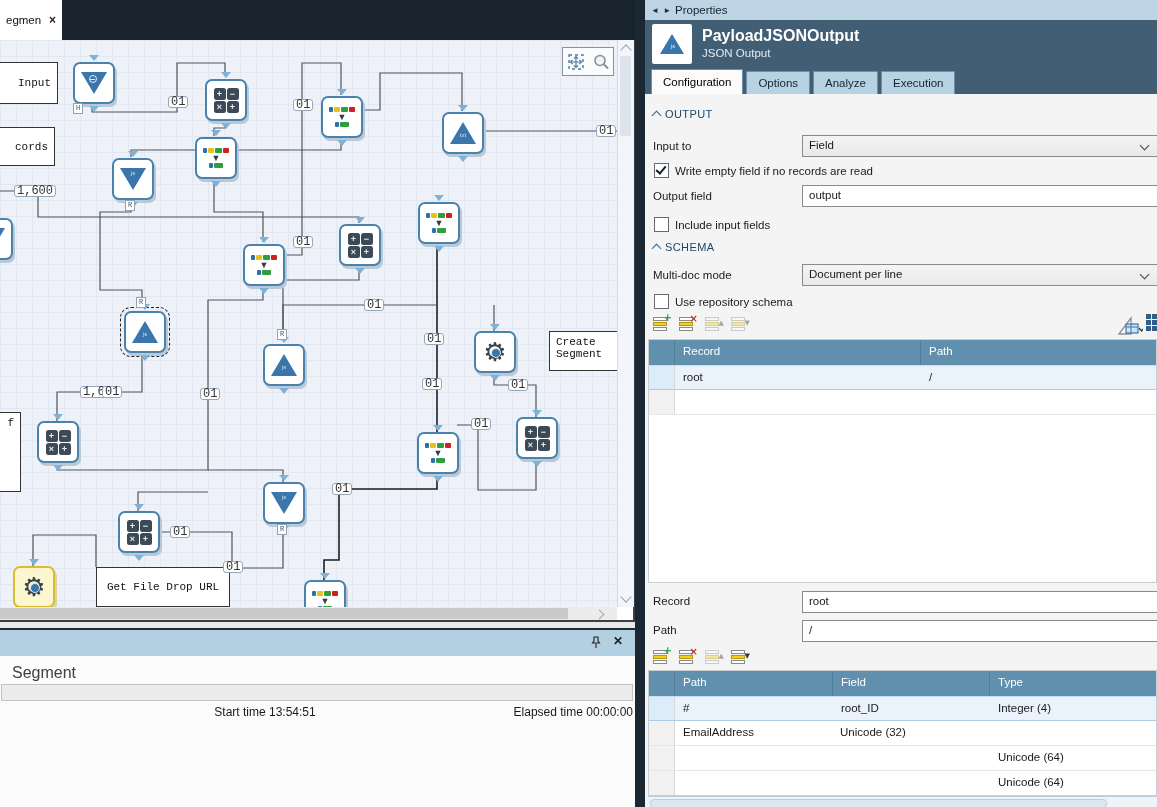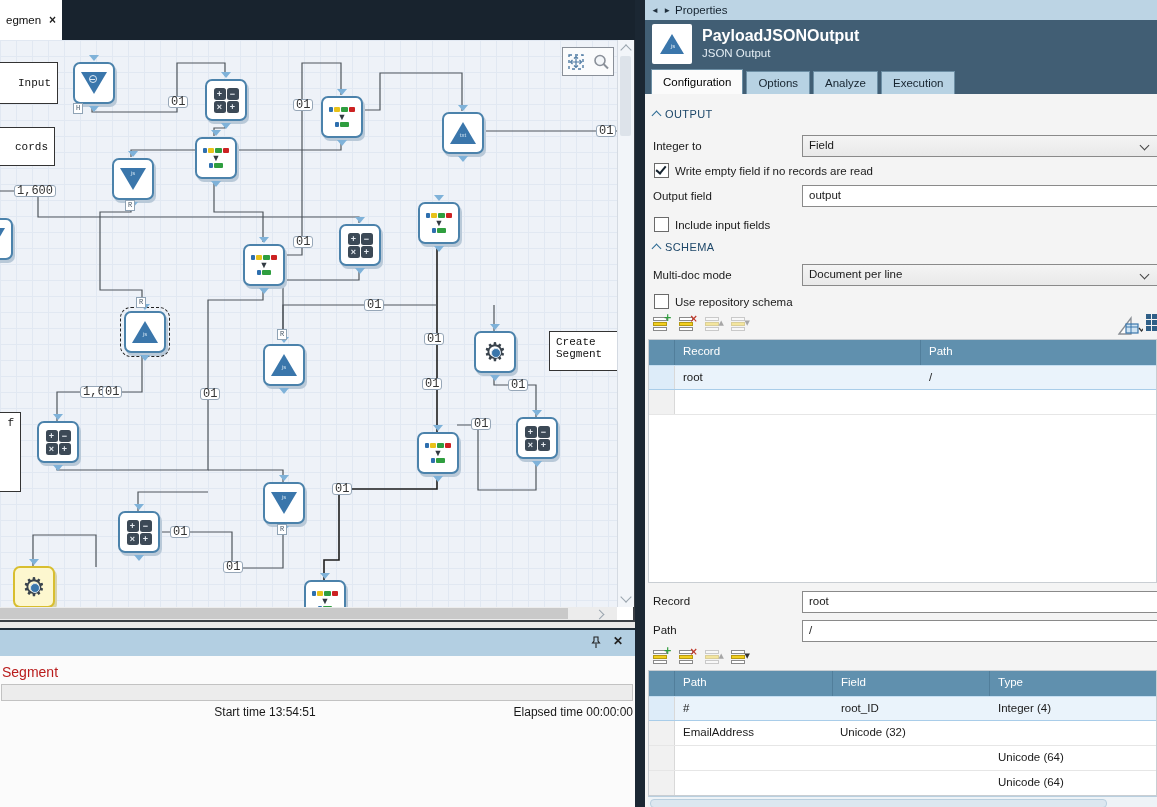--- a/index.html
+++ b/index.html
@@ -74,21 +74,21 @@
   #cv-hbar .thumb{position:absolute;left:0;top:1px;height:11px;width:568px;background:#c9c9c9}
   #cv-hbar .ar{position:absolute;right:14px;top:4px;width:6px;height:6px;border-right:1.5px solid #9aa4ae;border-top:1.5px solid #9aa4ae;transform:rotate(45deg)}
   
   #splitter{position:absolute;left:635px;top:0;width:10px;height:807px;background:#1b2733}
   
   #bottom-panel{position:absolute;left:0;top:628px;width:635px;height:179px;background:#fbfbfb;
                 border-top:2px solid #1f2c38}
   #bp-title{position:absolute;left:0;top:0;width:100%;height:26px;background:#b3cfe2}
   #bp-title .pin{position:absolute;right:34px;top:6px}
   #bp-title .x{position:absolute;right:12px;top:4px;font-size:12px;color:#222;font-weight:bold}
-  #bp-seg{position:absolute;left:2px;top:34px;font-size:14px;color:#b91c1c}
+  #bp-seg{position:absolute;left:12px;top:34px;font-size:16px;color:#404040}
   #bp-progress{position:absolute;left:1px;top:54px;width:632px;height:17px;background:#ececec;
                border:1px solid #c2c2c2;box-sizing:border-box}
   #bp-start{position:absolute;left:140px;top:75px;width:250px;text-align:center;font-size:12px}
   #bp-elapsed{position:absolute;right:2px;top:75px;font-size:12px}
   
   #props{position:absolute;left:645px;top:0;width:512px;height:807px;background:#f4f4f4}
   #p-titlebar{position:absolute;left:0;top:0;width:100%;height:20px;background:#bcd4e4;
               display:flex;align-items:center;padding-left:6px;box-sizing:border-box;gap:3px}
   #p-titlebar .arrows{font-size:8px;color:#20303d;letter-spacing:1px}
   #p-titlebar .t{font-size:11.5px;color:#14222e}
@@ -369,20 +369,21 @@
           </div>
         </div>
       </div>
       <div class="node " style="left: -29px; top: 178px;">
         <div class="tri tri-down"></div>
       </div>
       <div class="tbox" style="left: -45px; top: 22px; width: 103px; height: 42px; justify-content: flex-end; align-items: center;">Input</div>
       <div class="tbox" style="left: -40px; top: 87px; width: 95px; height: 39px; justify-content: flex-end; align-items: center;">cords</div>
       <div class="tbox" style="left: -80px; top: 372px; width: 101px; height: 80px; justify-content: flex-end;">f</div>
       <div class="tbox" style="left: 527px; top: 291px; width: 90px; height: 40px; margin-left: 22px;">Create Segment</div>
+      <div class="tbox" style="left: 96px; top: 527px; width: 134px; height: 40px; justify-content: center; align-items: center;">Get File Drop URL</div>
       <div class="chip" style="left: 168px; top: 56px;">01</div>
       <div class="chip" style="left: 293px; top: 59px;">01</div>
       <div class="chip" style="left: 293px; top: 196px;">01</div>
       <div class="chip" style="left: 14px; top: 145px;">1,600</div>
       <div class="chip" style="left: 80px; top: 346px;">1,60</div>
       <div class="chip" style="left: 102px; top: 346px;">01</div>
       <div class="chip" style="left: 200px; top: 348px;">01</div>
       <div class="chip" style="left: 364px; top: 259px;">01</div>
       <div class="chip" style="left: 424px; top: 293px;">01</div>
       <div class="chip" style="left: 422px; top: 338px;">01</div>
@@ -443,21 +444,21 @@
     <div id="p-tabs">
         <div class="ptab active">Configuration</div>
         <div class="ptab">Options</div>
         <div class="ptab">Analyze</div>
         <div class="ptab">Execution</div>
       </div>
   </div>
 
   <div class="sec-hdr" style="top:108px"><span class="sec-caret"></span><span>OUTPUT</span></div>
 
-  <div class="plabel" style="top:140px">Integer to</div>
+  <div class="plabel" style="top:140px">Input to</div>
   <div class="field dd" style="top:135px">
     <span>Field</span>
     <span class="dd-ch"></span>
   </div>
 
   <div class="cbrow" style="top:163px">
     <span class="cb checked"></span>
     <span>Write empty field if no records are read</span>
   </div>
 

